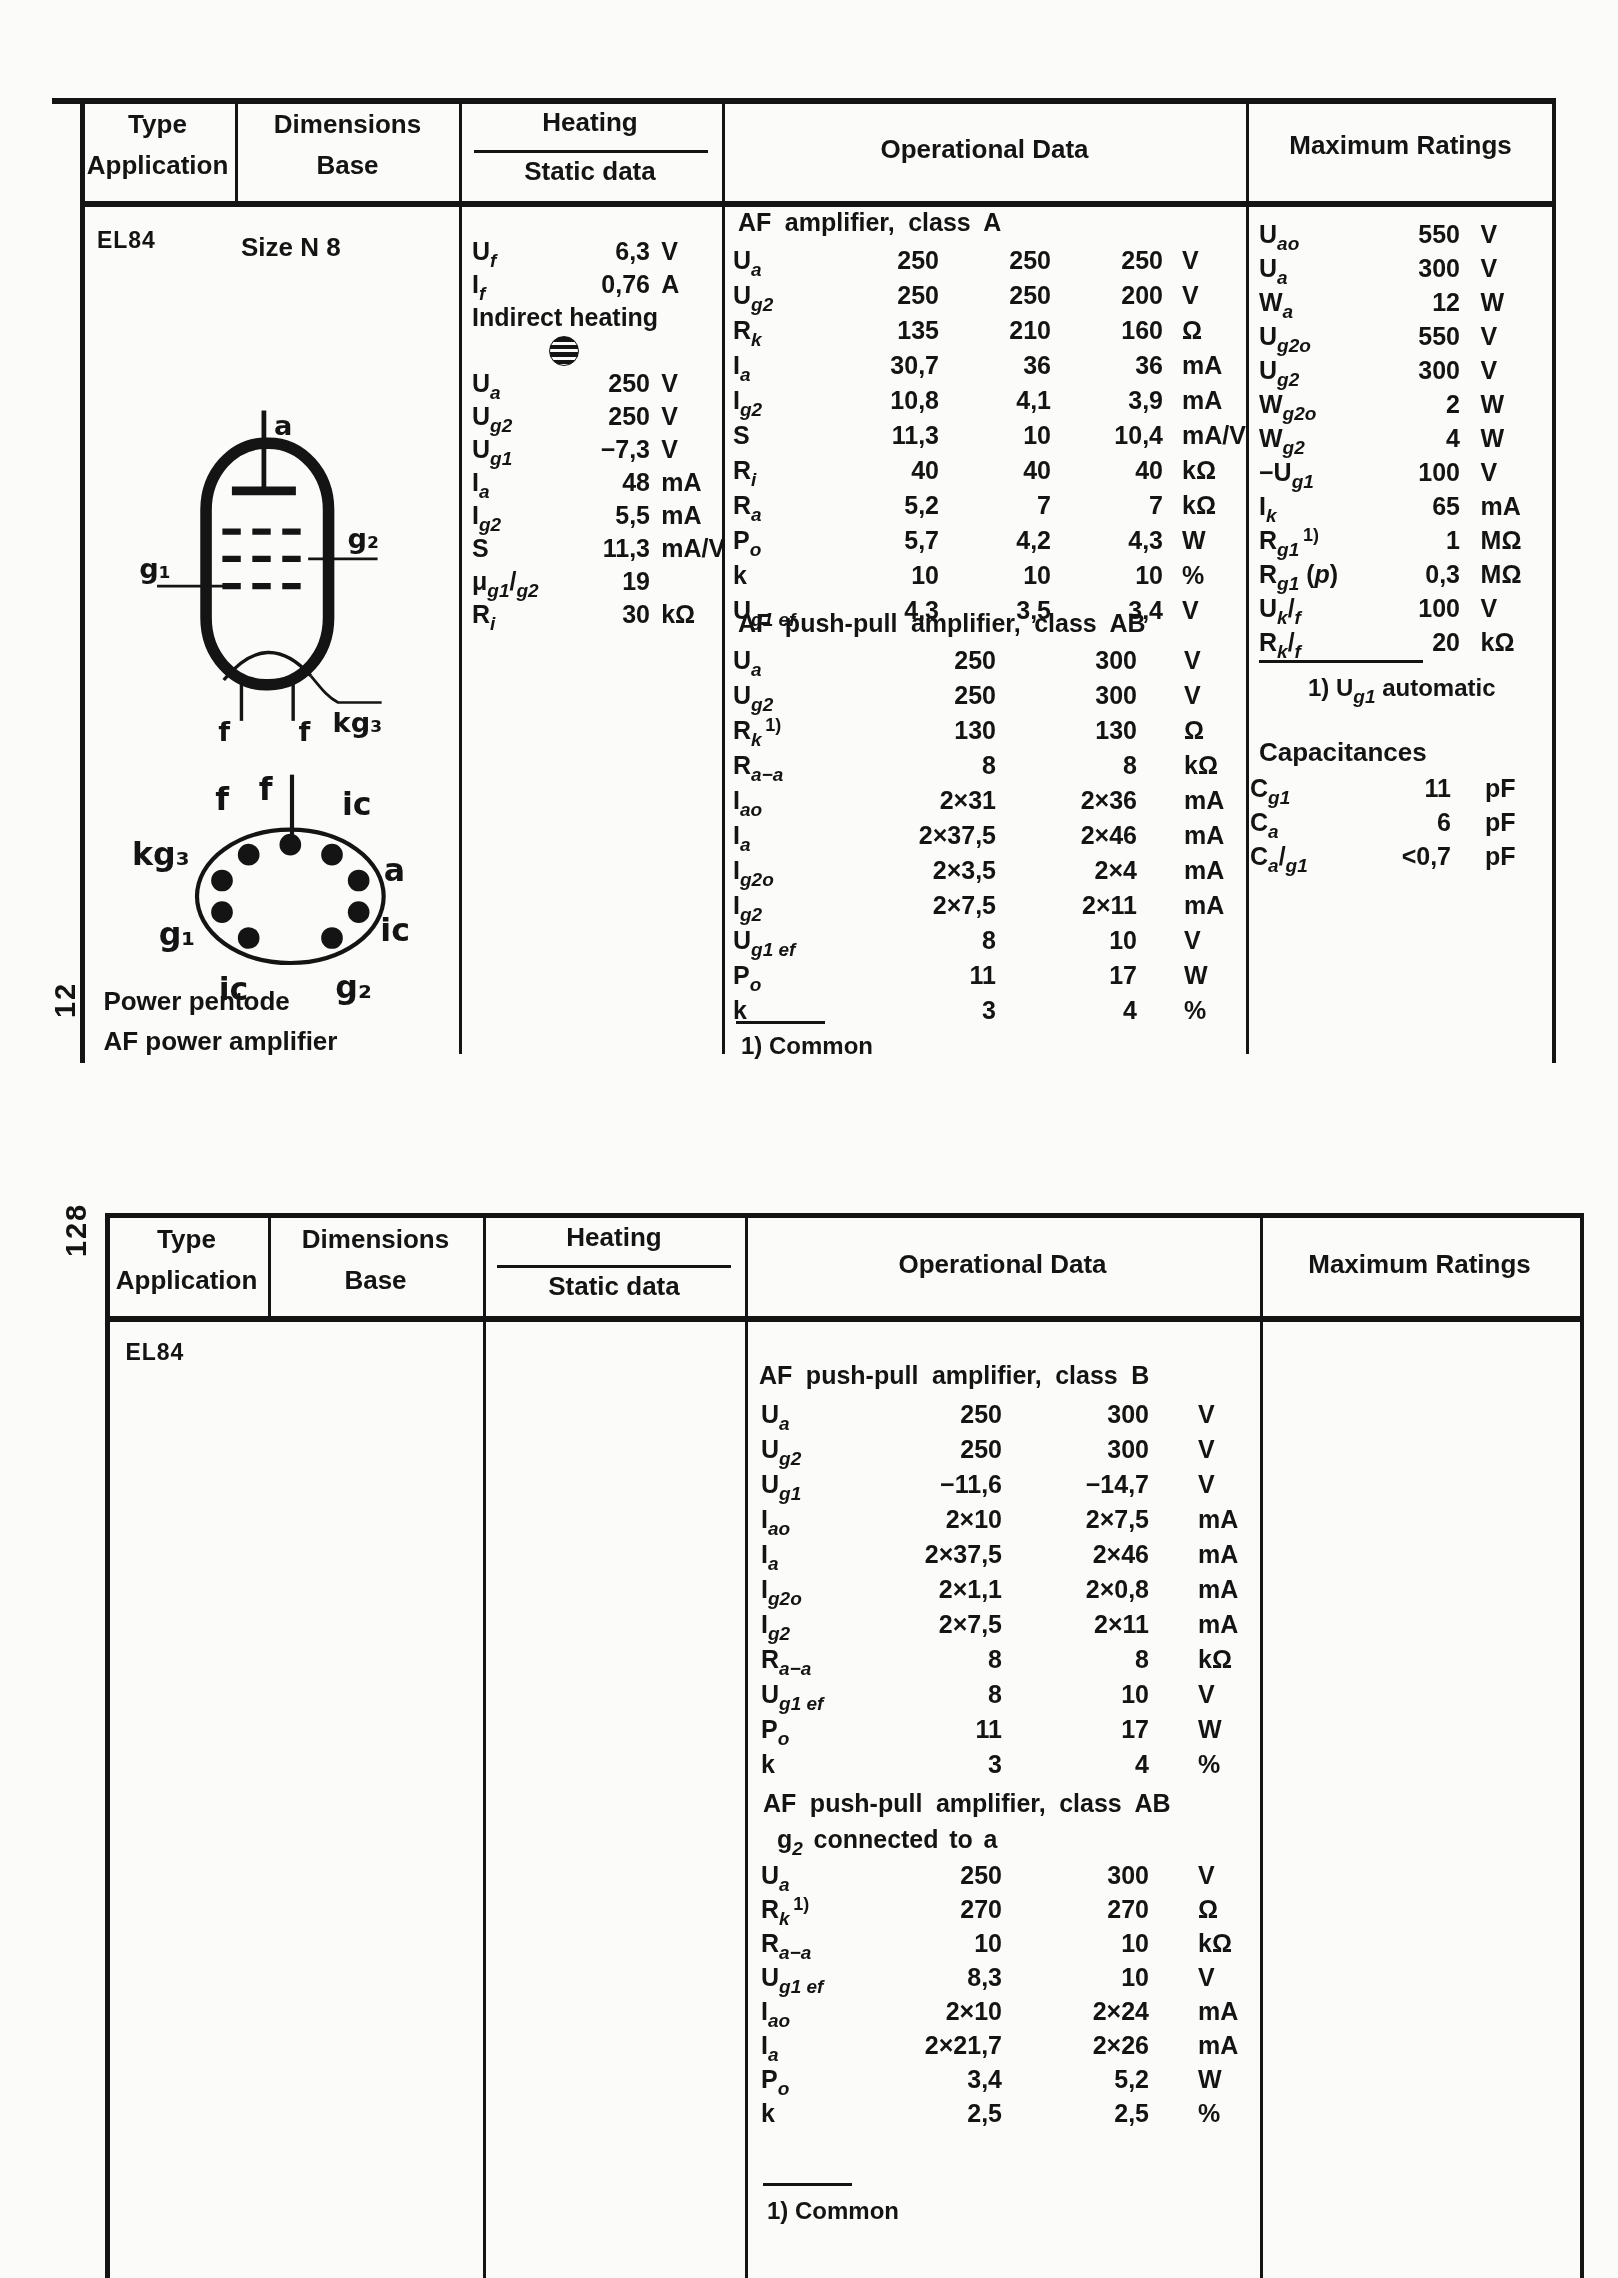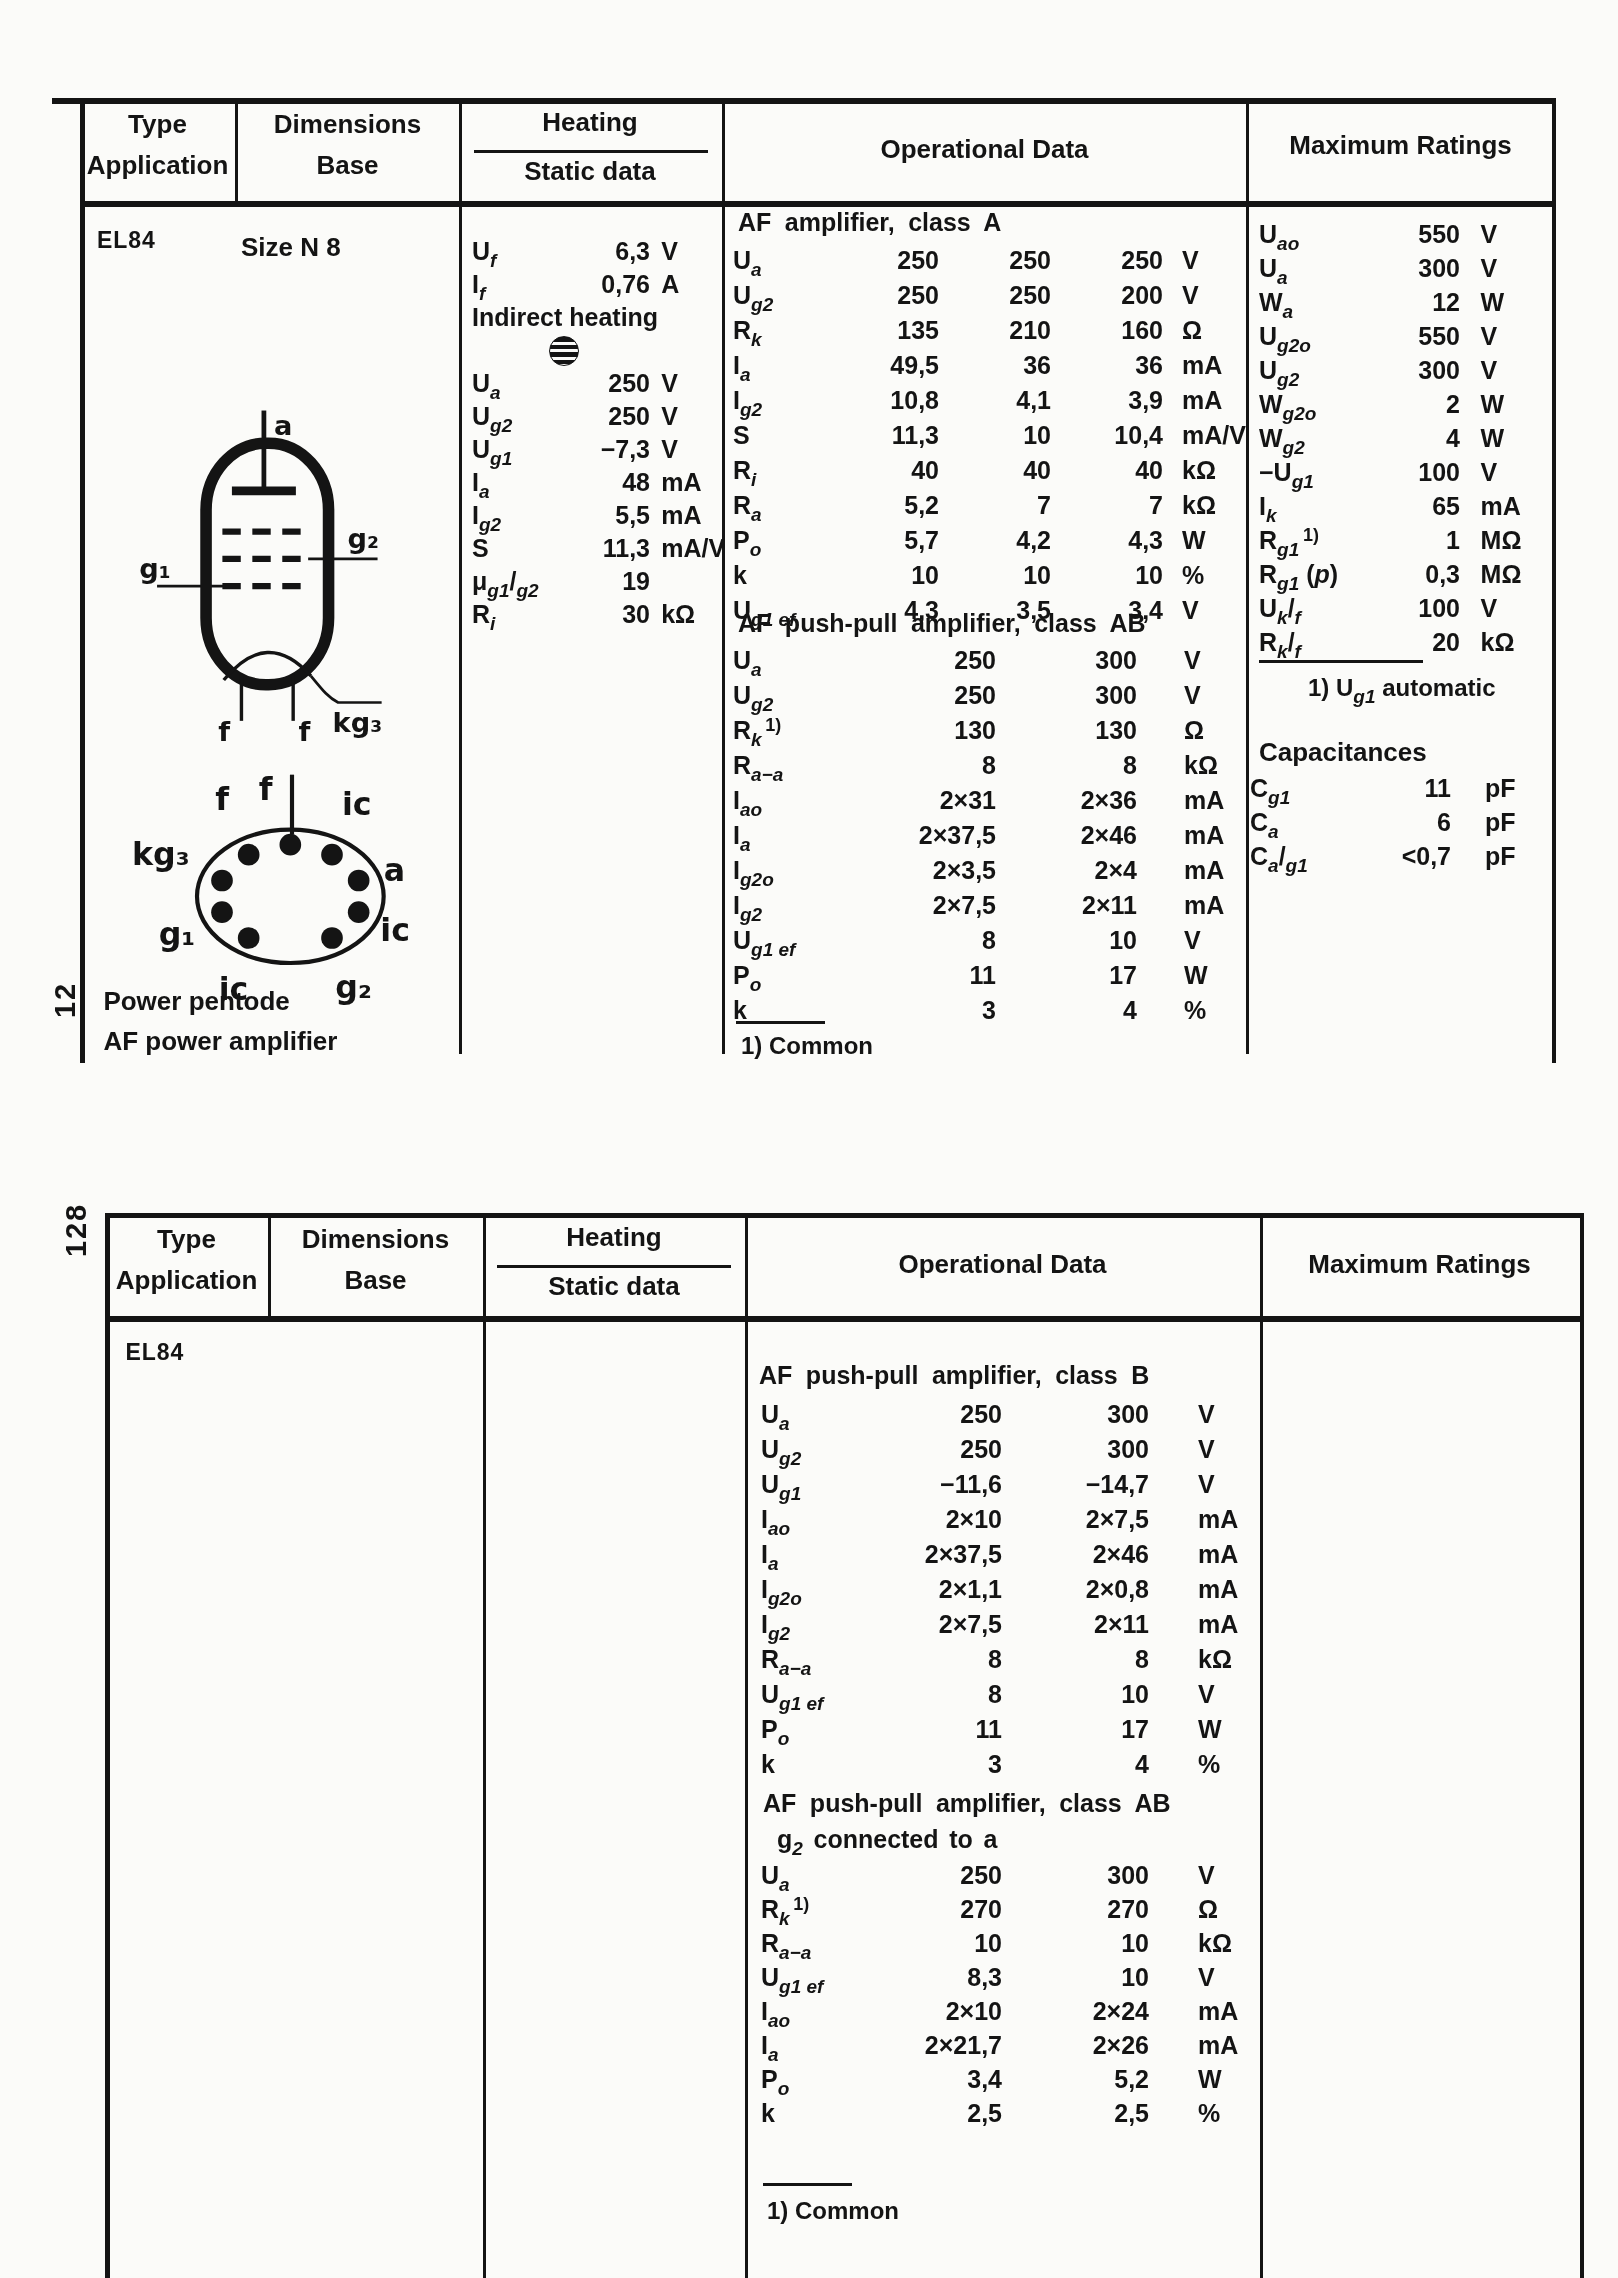--- a/index.html
+++ b/index.html
@@ -211,21 +211,21 @@
       </div>
       <div class="trow">
         <span class="lbl"><span class="sg-n">R</span><span class="sg-s">k</span></span>
         <span class="val">135</span>
         <span class="val">210</span>
         <span class="val">160</span>
         <span class="unit">Ω</span>
       </div>
       <div class="trow">
         <span class="lbl"><span class="sg-n">I</span><span class="sg-s">a</span></span>
-        <span class="val">49,5</span>
+        <span class="val">30,7</span>
         <span class="val">36</span>
         <span class="val">36</span>
         <span class="unit">mA</span>
       </div>
       <div class="trow">
         <span class="lbl"><span class="sg-n">I</span><span class="sg-s">g2</span></span>
         <span class="val">10,8</span>
         <span class="val">4,1</span>
         <span class="val">3,9</span>
         <span class="unit">mA</span>

